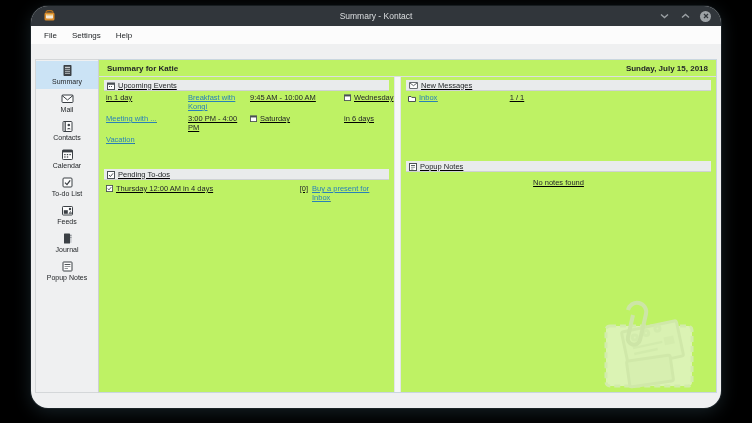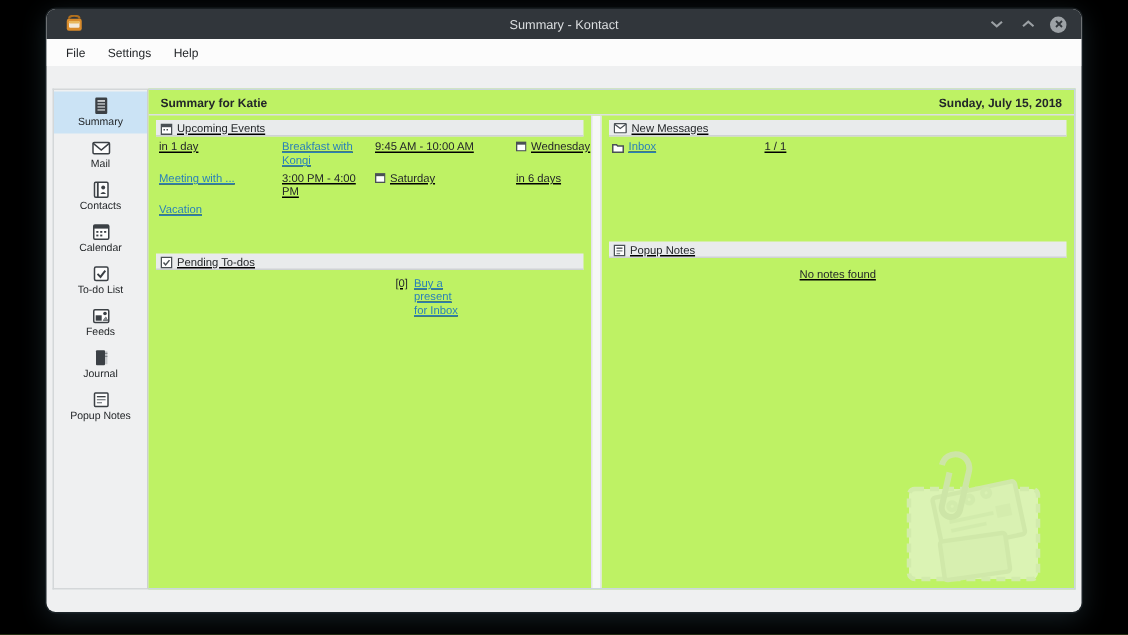--- a/index.html
+++ b/index.html
@@ -1,21 +1,21 @@
 <!DOCTYPE html>
 <html><head>
 <meta charset="utf-8">
 <style>
   * { margin:0; padding:0; box-sizing:border-box; }
   html,body { width:752px; height:423px; background:#000; font-family:"Liberation Sans","DejaVu Sans",sans-serif; overflow:hidden; }
   .canvas { position:relative; width:752px; height:423px; background:#000; }
 
   .window {
     position:absolute; left:31px; top:6px; width:690px; height:402px;
-    border-radius:6px; overflow:hidden; background:#eff0f1;
+    border-radius:17px; overflow:hidden; background:#eff0f1;
     box-shadow:0 4px 18px rgba(40,60,70,.55), 0 0 0 1px #15181a;
   }
 
   
   .titlebar { height:20px; background:#31363b; position:relative; display:flex; align-items:center; justify-content:center; }
   .titlebar .title { color:#dcdfe1; font-size:8.5px; }
   .app-icon { position:absolute; left:13px; top:4px; width:11px; height:11px; }
   .win-controls { position:absolute; right:10px; top:0; height:20px; display:flex; align-items:center; gap:9px; }
   .win-btn { width:12px; height:12px; display:flex; align-items:center; justify-content:center; color:#9ba0a4; }
   .win-btn svg { display:block; }
@@ -266,20 +266,27 @@
 
             <div class="section sp-events">
               <div class="sec-head">
                 <svg class="mini" width="8" height="8" viewBox="0 0 8 8">
                     <rect x="0.5" y="0.5" width="7" height="7" fill="#fff" stroke="#4a5055"></rect>
                     <path d="M2 4 L3.4 5.6 L6 2.4" fill="none" stroke="#4a5055"></path>
                   </svg>
                 <span class="sh-lbl">Pending To-dos</span>
               </div>
               <div class="todo-grid">
+                <div>
+                  <svg class="mini" width="7" height="7" viewBox="0 0 8 8">
+                      <rect x="0.5" y="0.5" width="7" height="7" fill="#fff" stroke="#4a5055"></rect>
+                      <path d="M2 4 L3.4 5.6 L6 2.4" fill="none" stroke="#4a5055"></path>
+                    </svg>
+                  <span>Thursday 12:00 AM in 4 days</span>
+                </div>
                 <div class="prio">
                     <span>[0]</span>
                   </div>
                 <div class="wrap">
                     <a class="lnk" href="#">Buy a present for Inbox</a>
                   </div>
               </div>
             </div>
 
 

